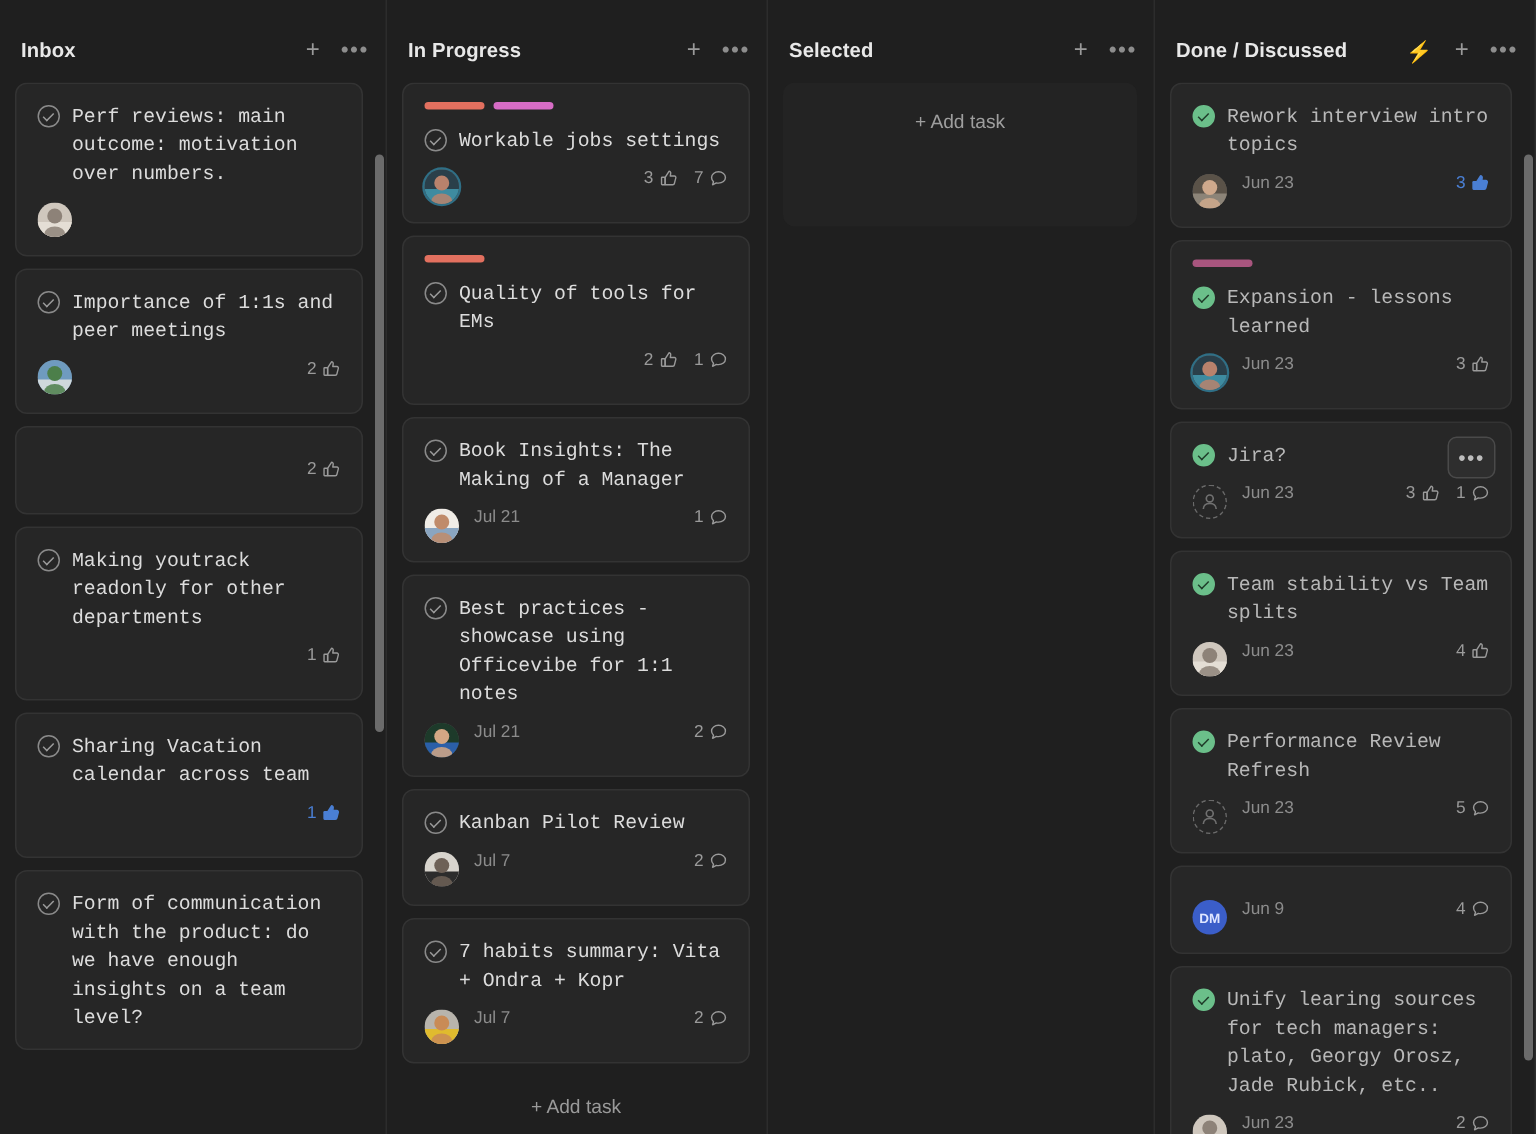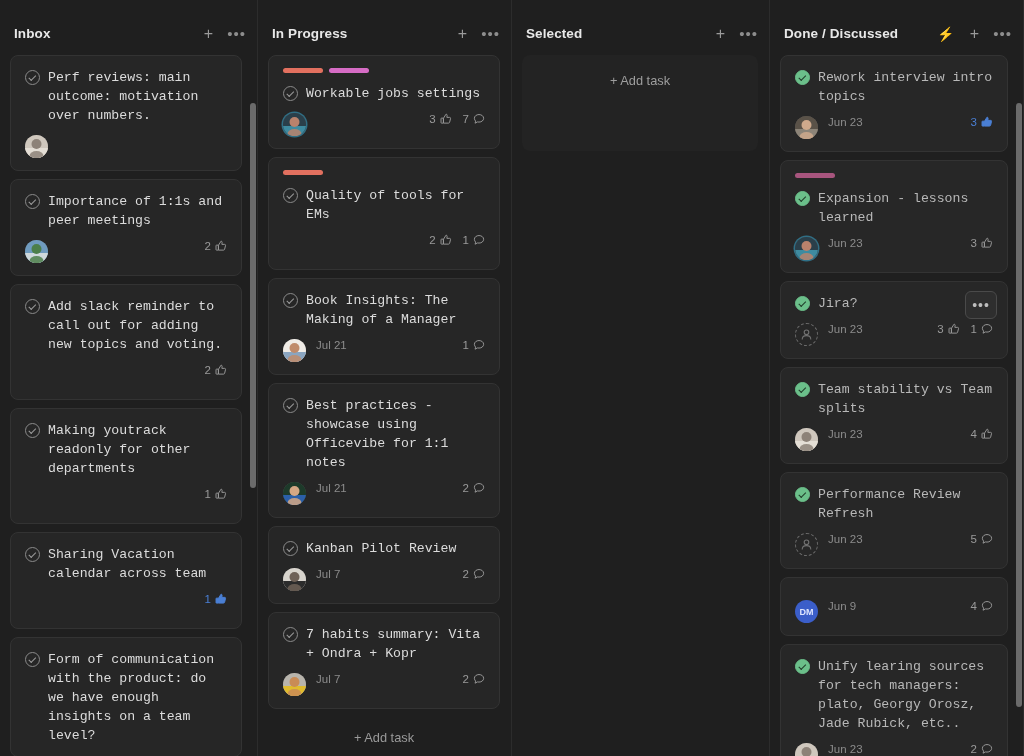--- a/index.html
+++ b/index.html
@@ -208,24 +208,20 @@
                 <span>2</span>
                 <svg width="12" height="12" viewBox="0 0 14 14" fill="none" stroke="#9a9a9a" stroke-width="1.1" stroke-linejoin="round">
                   <path d="M4 6.2L7 1.4c.9 0 1.5.7 1.3 1.6L8 5.1h3.2c.8 0 1.3.7 1.1 1.4l-1.1 4.3c-.1.6-.7 1-1.3 1H4z"></path>
                   <rect x="1.2" y="6" width="2.8" height="5.8" rx="0.5"></rect>
                 </svg>
               </span>
             </span>
           </div>
         </div>
         <div class="card">
-          <div class="card-title-row">
-            <span class="check"></span>
-            <span class="card-title">Add slack reminder to call out for adding new topics and voting.</span>
-          </div>
           <div class="card-foot">
             <span class="meta">
               <span class="meta-item">
                 <span>2</span>
                 <svg width="12" height="12" viewBox="0 0 14 14" fill="none" stroke="#9a9a9a" stroke-width="1.1" stroke-linejoin="round">
                   <path d="M4 6.2L7 1.4c.9 0 1.5.7 1.3 1.6L8 5.1h3.2c.8 0 1.3.7 1.1 1.4l-1.1 4.3c-.1.6-.7 1-1.3 1H4z"></path>
                   <rect x="1.2" y="6" width="2.8" height="5.8" rx="0.5"></rect>
                 </svg>
               </span>
             </span>

